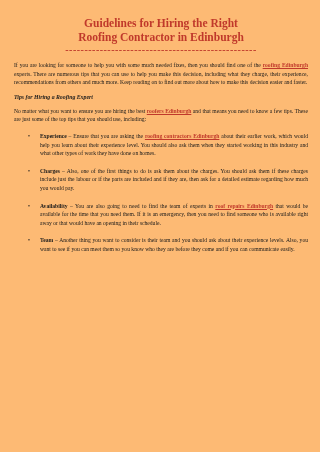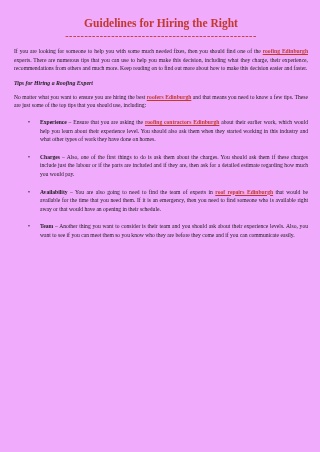--- a/index.html
+++ b/index.html
@@ -10,21 +10,21 @@
     width: 320px;
     height: 452px;
     background: #ffffff;
     font-family: "Liberation Serif", serif;
     overflow: hidden;
   }
   .page {
     position: relative;
     width: 320px;
     height: 452px;
-    background: #f0abfc;
+    background: #fdba74;
     box-sizing: border-box;
     padding: 10px 12px 10px 14px;
   }
   .title {
     text-align: center;
     color: #c0392b;
     font-weight: bold;
     font-size: 11.5px;
     line-height: 14px;
     margin: 6px 0 0 0;
@@ -96,20 +96,21 @@
     font-weight: bold;
   }
 </style>
 </head>
 <body>
 
 <div class="page">
 
   <h1 class="title">
     <span>Guidelines for Hiring the Right</span>
+    <span class="line2">Roofing Contractor in Edinburgh</span>
   </h1>
 
   <div class="divider">--------------------------------------------------</div>
 
   <p class="body-text">
     <span>If you are looking for someone to help you with some much needed fixes, then you should find one of the </span><a class="link" href="#">roofing Edinburgh</a><span> experts. There are numerous tips that you can use to help you make this decision, including what they charge, their experience, recommendations from others and much more. Keep reading on to find out more about how to make this decision easier and faster.</span>
   </p>
 
   <div class="subhead">Tips for Hiring a Roofing Expert</div>
 

